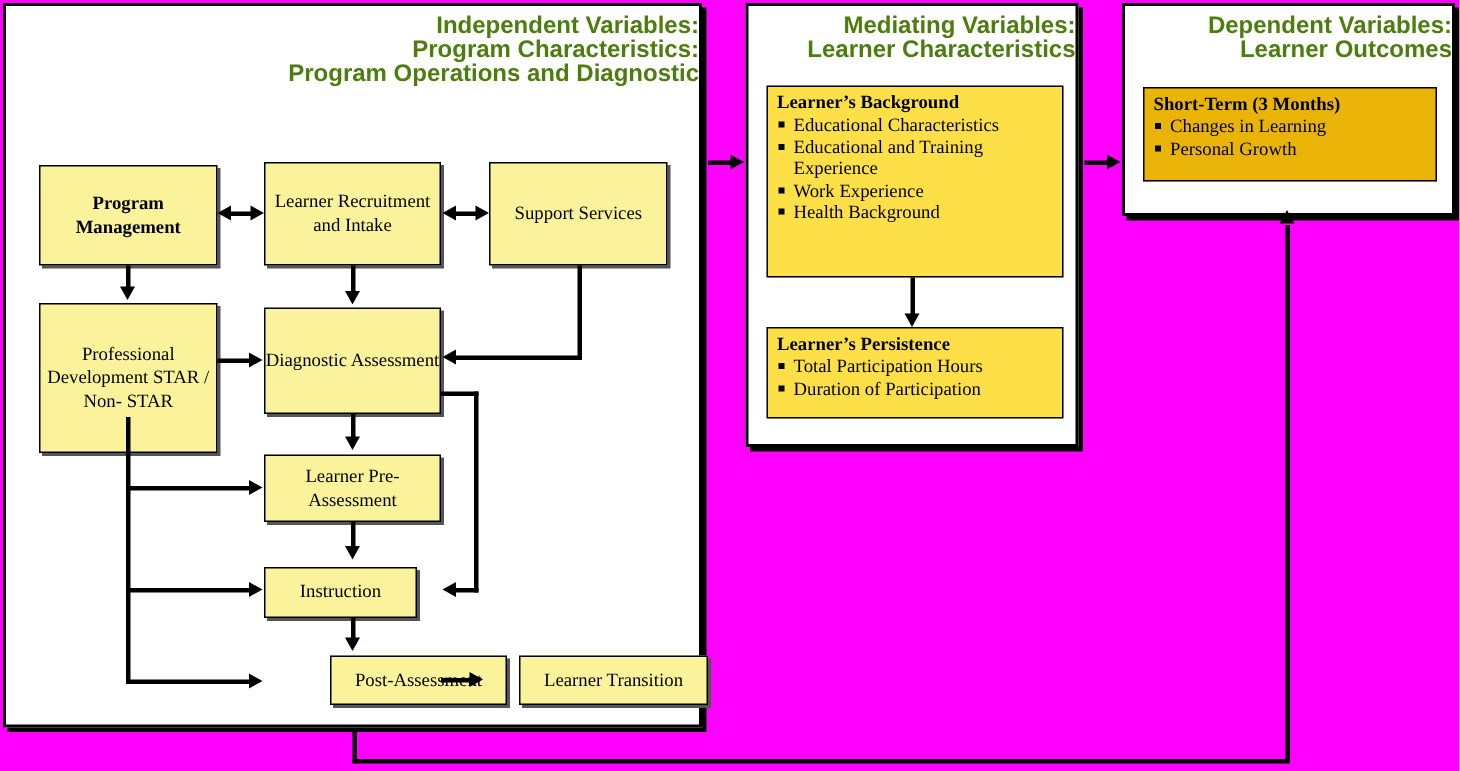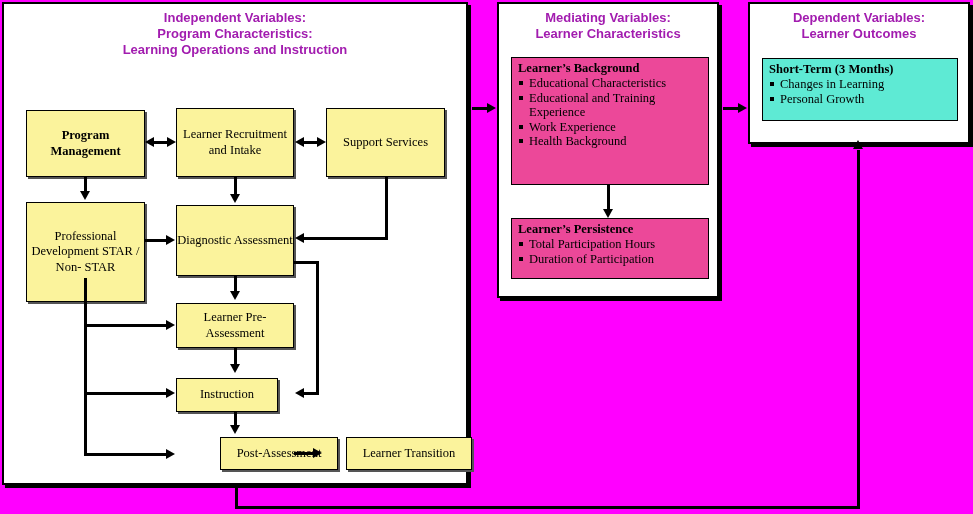--- a/index.html
+++ b/index.html
@@ -11,44 +11,44 @@
 
   
   .panel{
     position:absolute;background:#ffffff;
     border:2px solid #000000;
     box-shadow:3px 3px 0 0 #000000;
     box-sizing:border-box;
   }
   .panel-title{
     font-family:"Liberation Sans", sans-serif;
-    font-weight:bold;font-size:13px;line-height:16px;
-    text-align:center;color:#a21caf;
+    font-weight:bold;font-size:16px;line-height:16px;
+    text-align:right;color:#4d7c0f;
   }
 
   
   .fbox{
     position:absolute;background:#fbf39c;
     border:1px solid #000;
     box-shadow:2px 2px 0 0 #555;
     box-sizing:border-box;
     display:flex;align-items:center;justify-content:center;
     text-align:center;
     font-family:"Liberation Serif", serif;
     font-size:12.5px;line-height:15.5px;color:#000;
   }
 
   
   .lbox{
     position:absolute;box-sizing:border-box;
     border:1px solid #000;
     padding:3px 5px 4px 6px;
   }
-  .lbox.blue{background:#ec4899;}
-  .lbox.green{background:#5eead4;}
+  .lbox.blue{background:#fde047;}
+  .lbox.green{background:#eab308;}
   .lbox .lhead{
     font-family:"Liberation Serif", serif;
     font-weight:bold;font-size:12.5px;line-height:15px;color:#000;
     margin-bottom:0px;
   }
   .lbox ul{margin:0;padding:0;list-style:none;}
   .lbox li{
     font-family:"Liberation Serif", serif;
     font-size:12.5px;line-height:14.6px;color:#000;
     padding-left:11px;position:relative;
@@ -70,21 +70,21 @@
 </style>
 </head>
 <body>
 
 <div id="stage">
 
   <div class="panel" style="left:2px;top:2px;width:466px;height:483px;">
     <div class="panel-title" style="padding-top:6px;">
       <div>Independent Variables:</div>
       <div>Program Characteristics:</div>
-      <div>Learning Operations and Instruction</div>
+      <div>Program Operations and Diagnostic</div>
     </div>
   </div>
 
   <div class="fbox" style="left:26px;top:110px;width:119px;height:67px;font-weight:bold;">
     <span>Program Management</span>
   </div>
 
   <div class="fbox" style="left:176px;top:108px;width:118px;height:69px;">
     <span>Learner Recruitment and Intake</span>
   </div>

